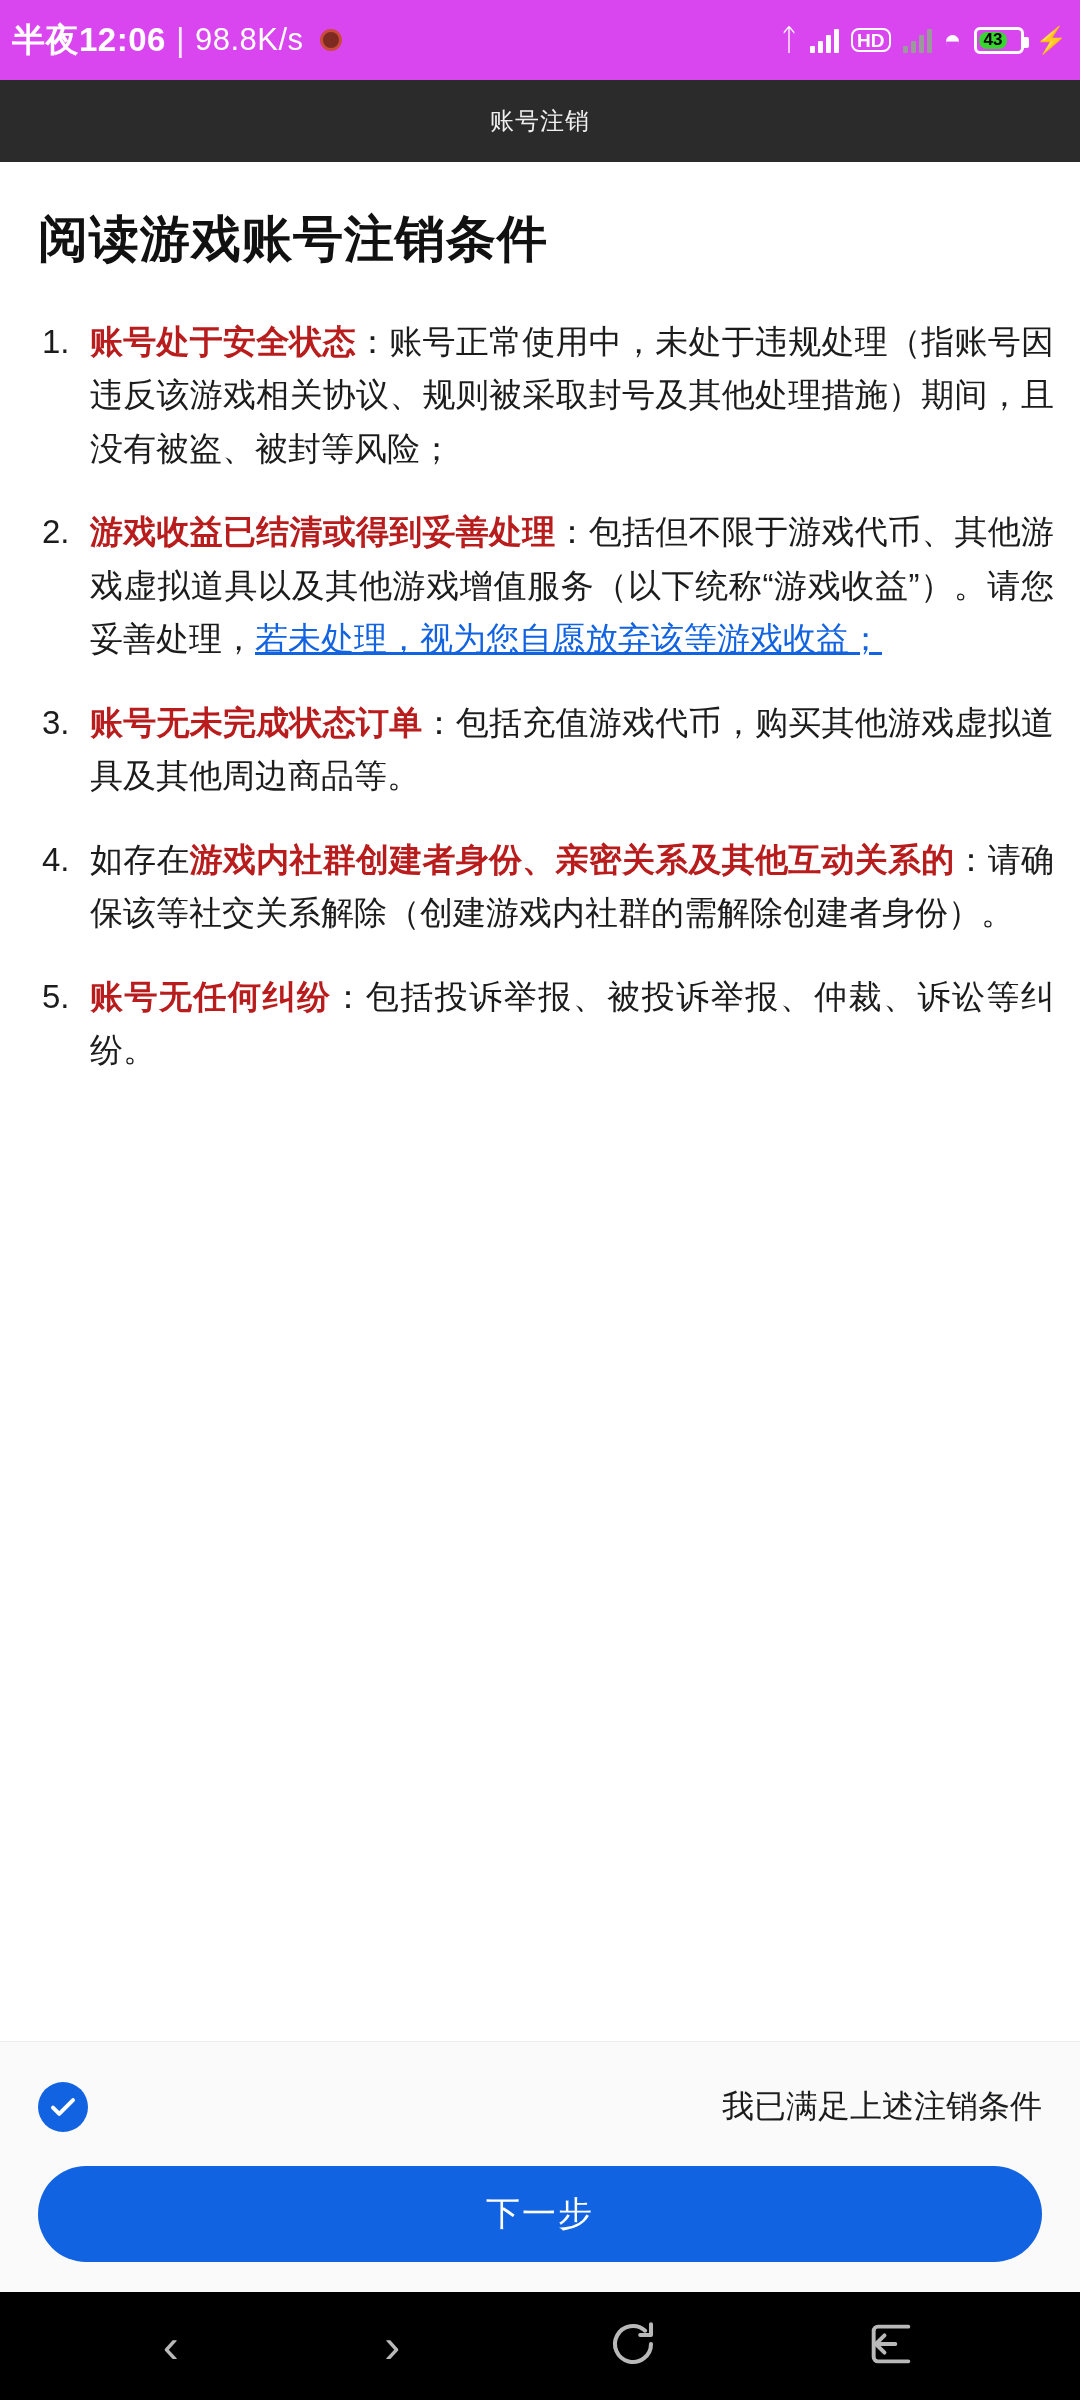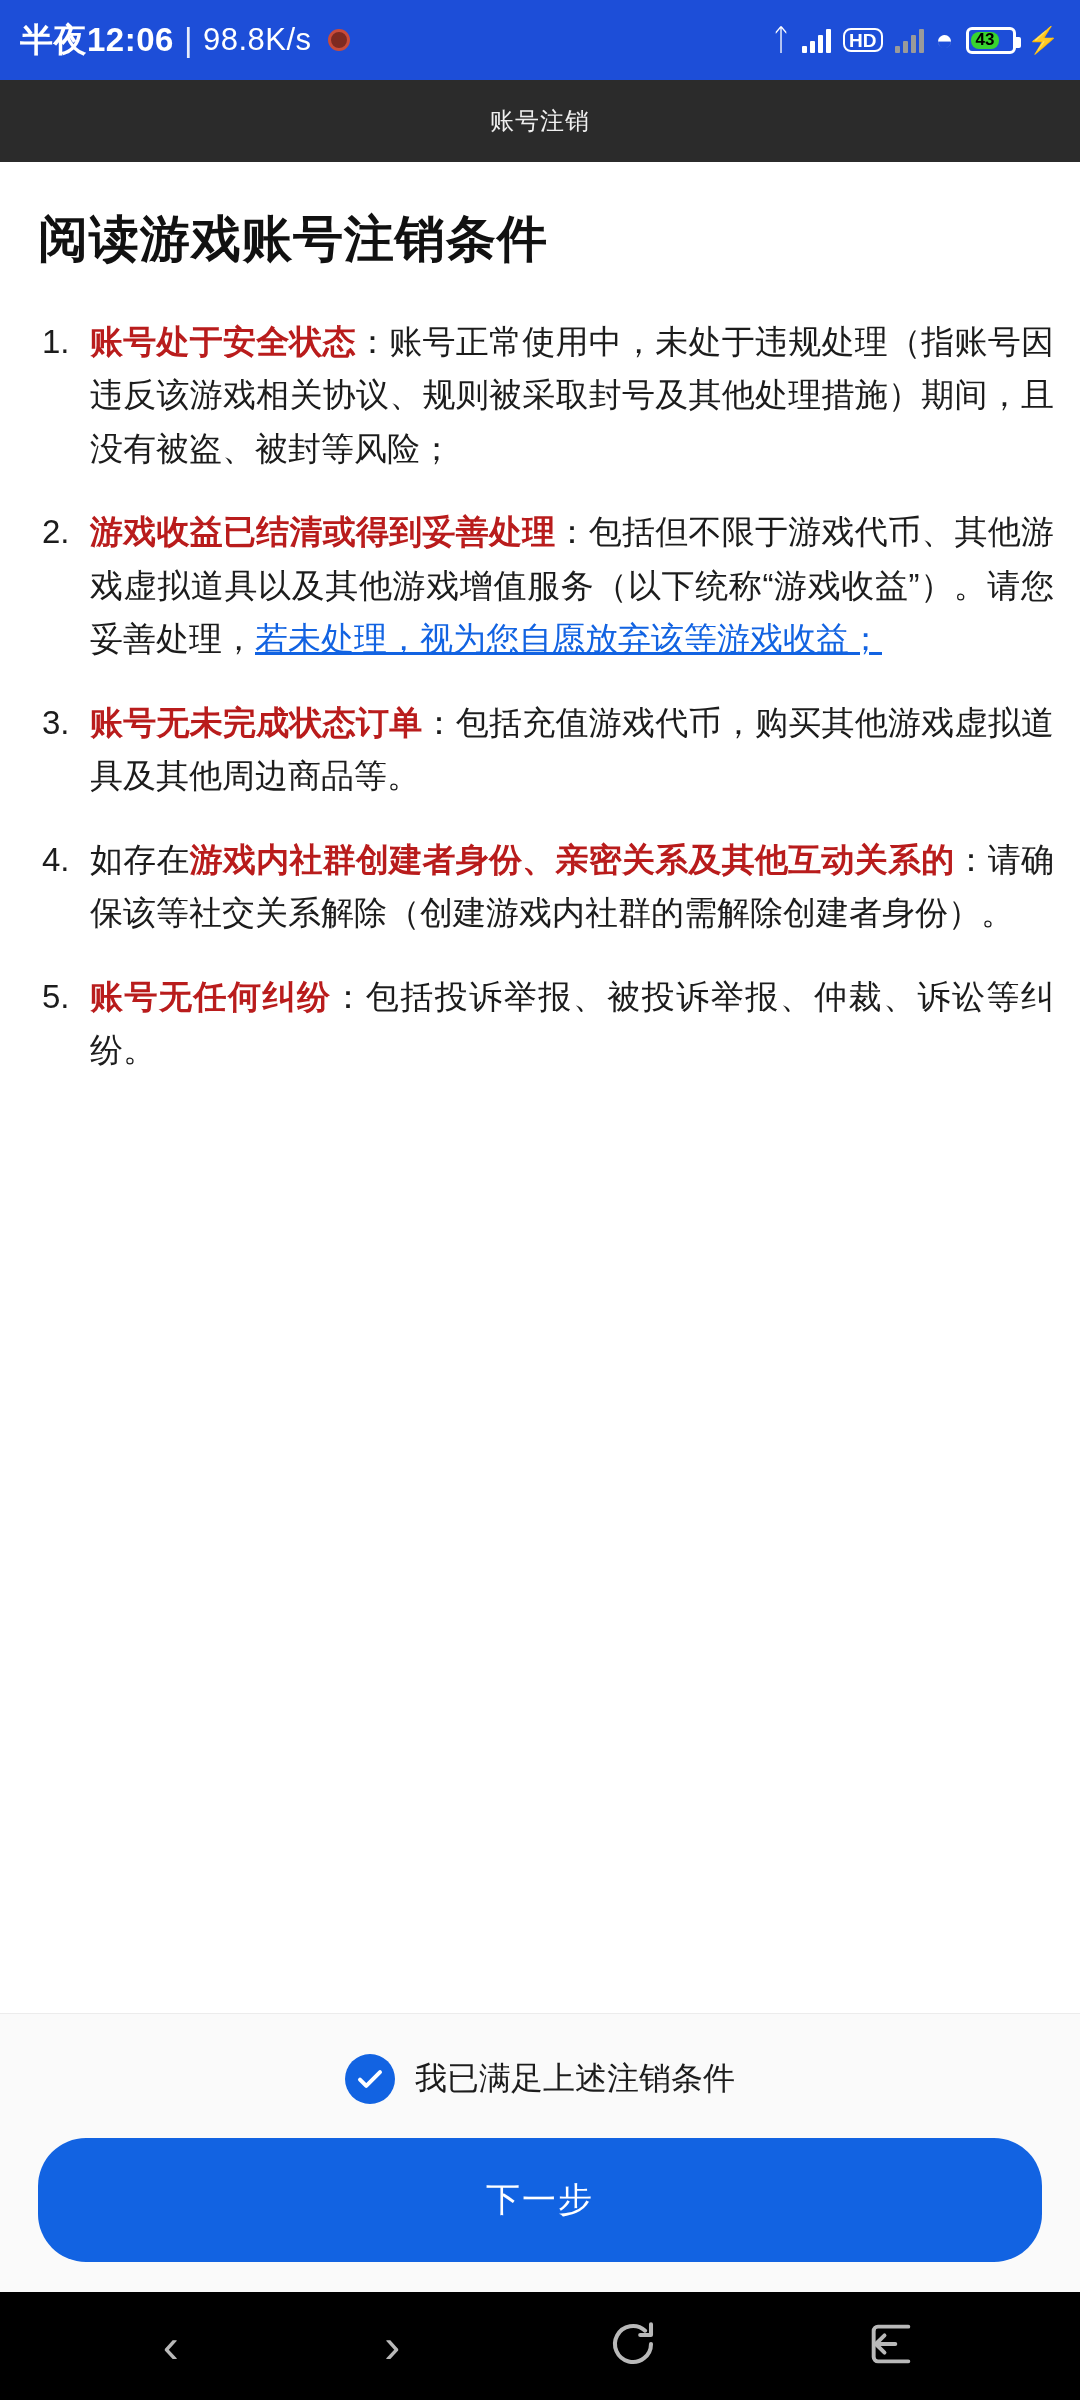--- a/index.html
+++ b/index.html
@@ -12,26 +12,26 @@
   .screen {
     position: relative;
     width: 1080px; height: 2400px;
     display: flex; flex-direction: column;
     background: #ffffff;
   }
 
   
   .statusbar {
     height: 80px;
-    background: #1d4ed8;
+    background: #d946ef;
     color: #ffffff;
     display: flex;
     align-items: center;
     justify-content: space-between;
-    padding: 0 20px;
+    padding: 0 12px;
     flex: 0 0 auto;
   }
   .status-left {
     display: flex; align-items: center; gap: 10px;
     font-size: 33px; font-weight: bold; letter-spacing: 0.5px;
   }
   .status-left .sep { font-weight: normal; opacity: .9; }
   .status-left .net { font-size: 31px; font-weight: normal; }
   .rec-dot {
     width: 22px; height: 22px; border-radius: 50%;
@@ -108,32 +108,32 @@
   .hl-plain { color: #1263e2; text-decoration: underline; }
 
   
   .bottom {
     flex: 0 0 auto;
     background: #fafafa;
     border-top: 1px solid #ececec;
     padding: 40px 38px 30px 38px;
   }
   .agree-row {
-    display: flex; align-items: center; justify-content: center;
+    display: flex; align-items: center; justify-content: space-between;
     gap: 20px; margin-bottom: 34px;
   }
   .checkbox {
     width: 50px; height: 50px; border-radius: 50%;
     background: #1263e2; display: flex; align-items: center; justify-content: center;
     flex: 0 0 auto;
   }
   .checkbox svg { width: 30px; height: 30px; }
   .agree-text { font-size: 32px; color: #1c1c1c; }
   .next-btn {
-    width: 100%; height: 124px; border: none; border-radius: 48px;
+    width: 100%; height: 96px; border: none; border-radius: 48px;
     background: #1263e2; color: #ffffff; font-size: 34px;
     font-family: "Liberation Sans", sans-serif;
     letter-spacing: 2px; display: flex; align-items: center; justify-content: center;
   }
 
   
   .navbar {
     height: 108px; background: #000000; flex: 0 0 auto;
     display: flex; align-items: center; justify-content: space-around;
     padding: 0 60px;

